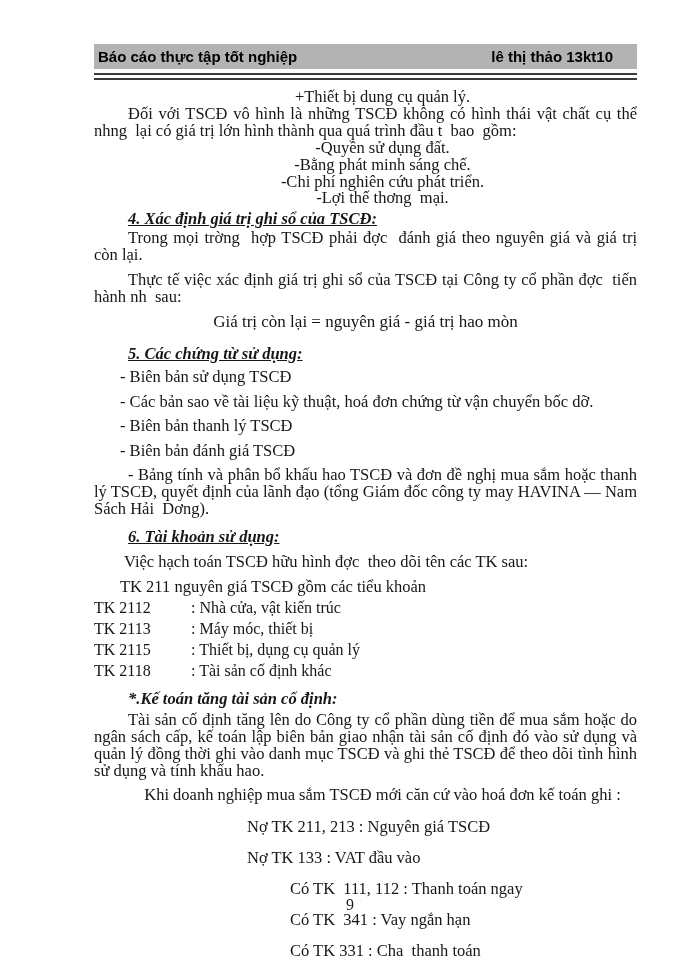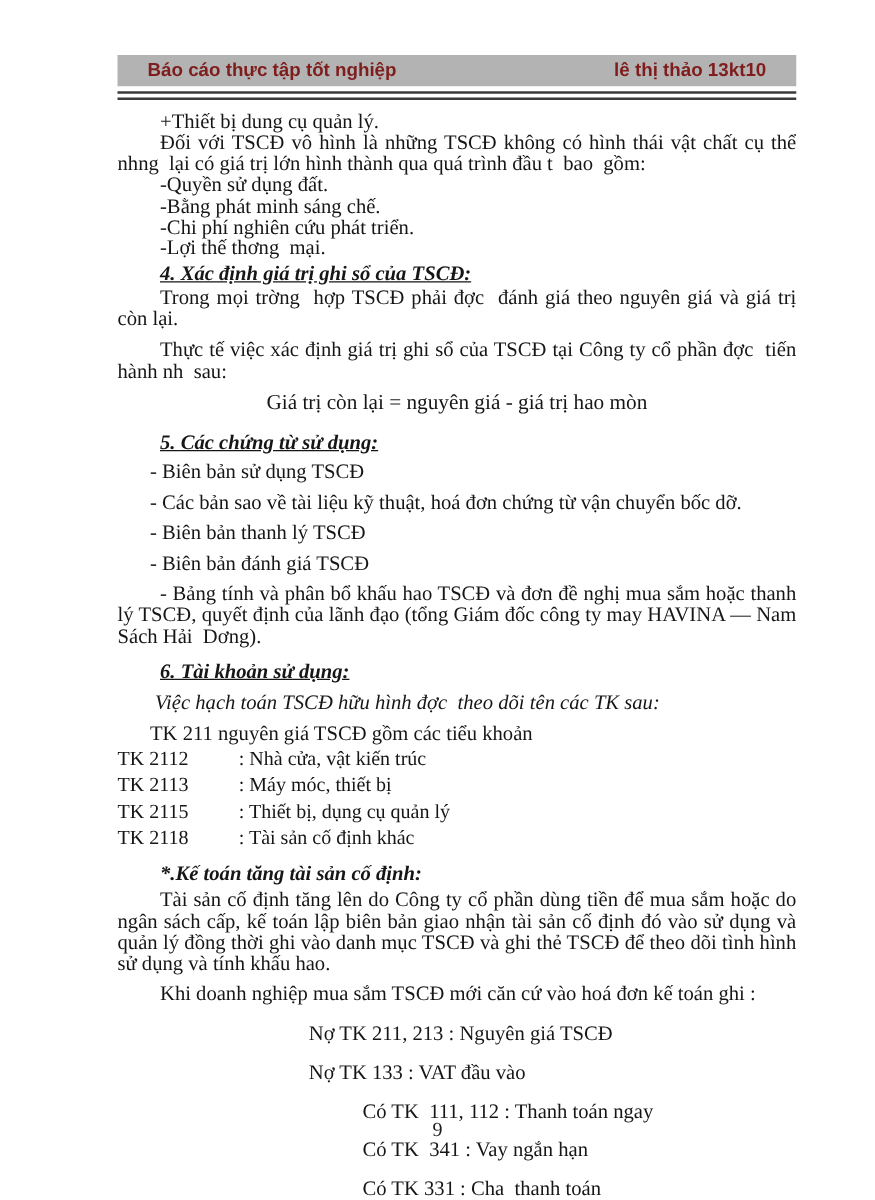--- a/index.html
+++ b/index.html
@@ -4,34 +4,34 @@
 <style>
   html,body { margin:0; padding:0; background:#ffffff; }
   .page {
     position:relative; width:700px; height:960px; background:#ffffff;
     font-family:"Liberation Serif", serif; color:#161616; overflow:hidden;
   }
   .content { position:absolute; left:94px; top:44px; width:543px; }
 
   .header-bar {
     background:#b3b3b3; height:25px; display:flex; justify-content:space-between;
-    align-items:center; padding:0 24px 0 24px;
-    font-family:"Liberation Sans", sans-serif; font-weight:bold; font-size:15px; color:#7f1d1d;
+    align-items:center; padding:0 24px 0 4px;
+    font-family:"Liberation Sans", sans-serif; font-weight:bold; font-size:15px; color:#000000;
   }
   .header-rule {
     margin-top:4px; height:3px;
     border-top:2px solid #3b3b3b; border-bottom:2px solid #3b3b3b;
     margin-bottom:9px;
   }
 
   p, h3 { margin:0; font-size:16.5px; font-weight:normal; }
-  .tight { line-height:16.9px; }
+  .tight { line-height:16.9px;text-align:center; }
   .just  { text-align:justify; }
   .ind34 { text-indent:34px; }
-  .ind30 { text-indent:30px;font-style:italic; }
+  .ind30 { text-indent:30px; }
   .ind26 { text-indent:26px; }
   .ml34  { margin-left:34px; }
 
   .heading {
     font-weight:bold; font-style:italic; text-decoration:underline;
     line-height:17px; margin-left:34px;
   }
   .mt3  { margin-top:3px; }
   .mt5  { margin-top:5px; }
   .mt8  { margin-top:8px; }

